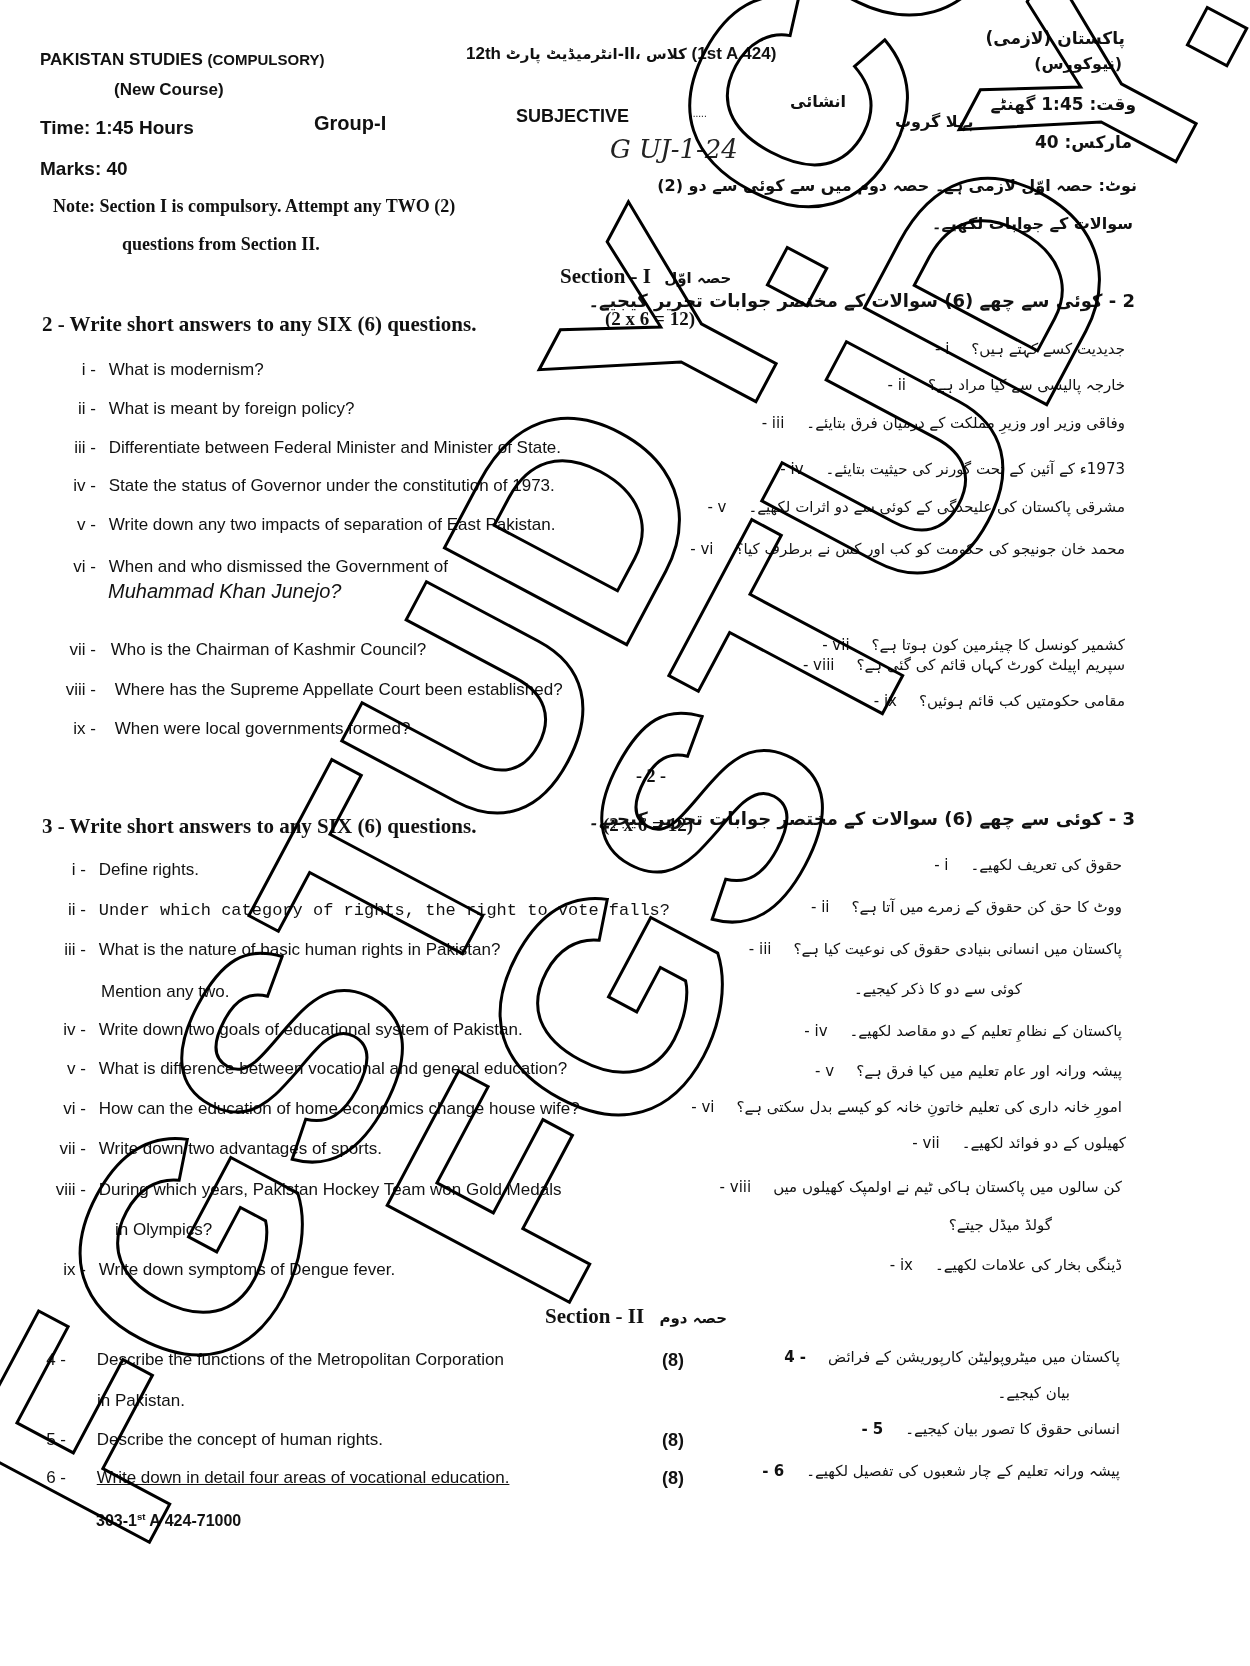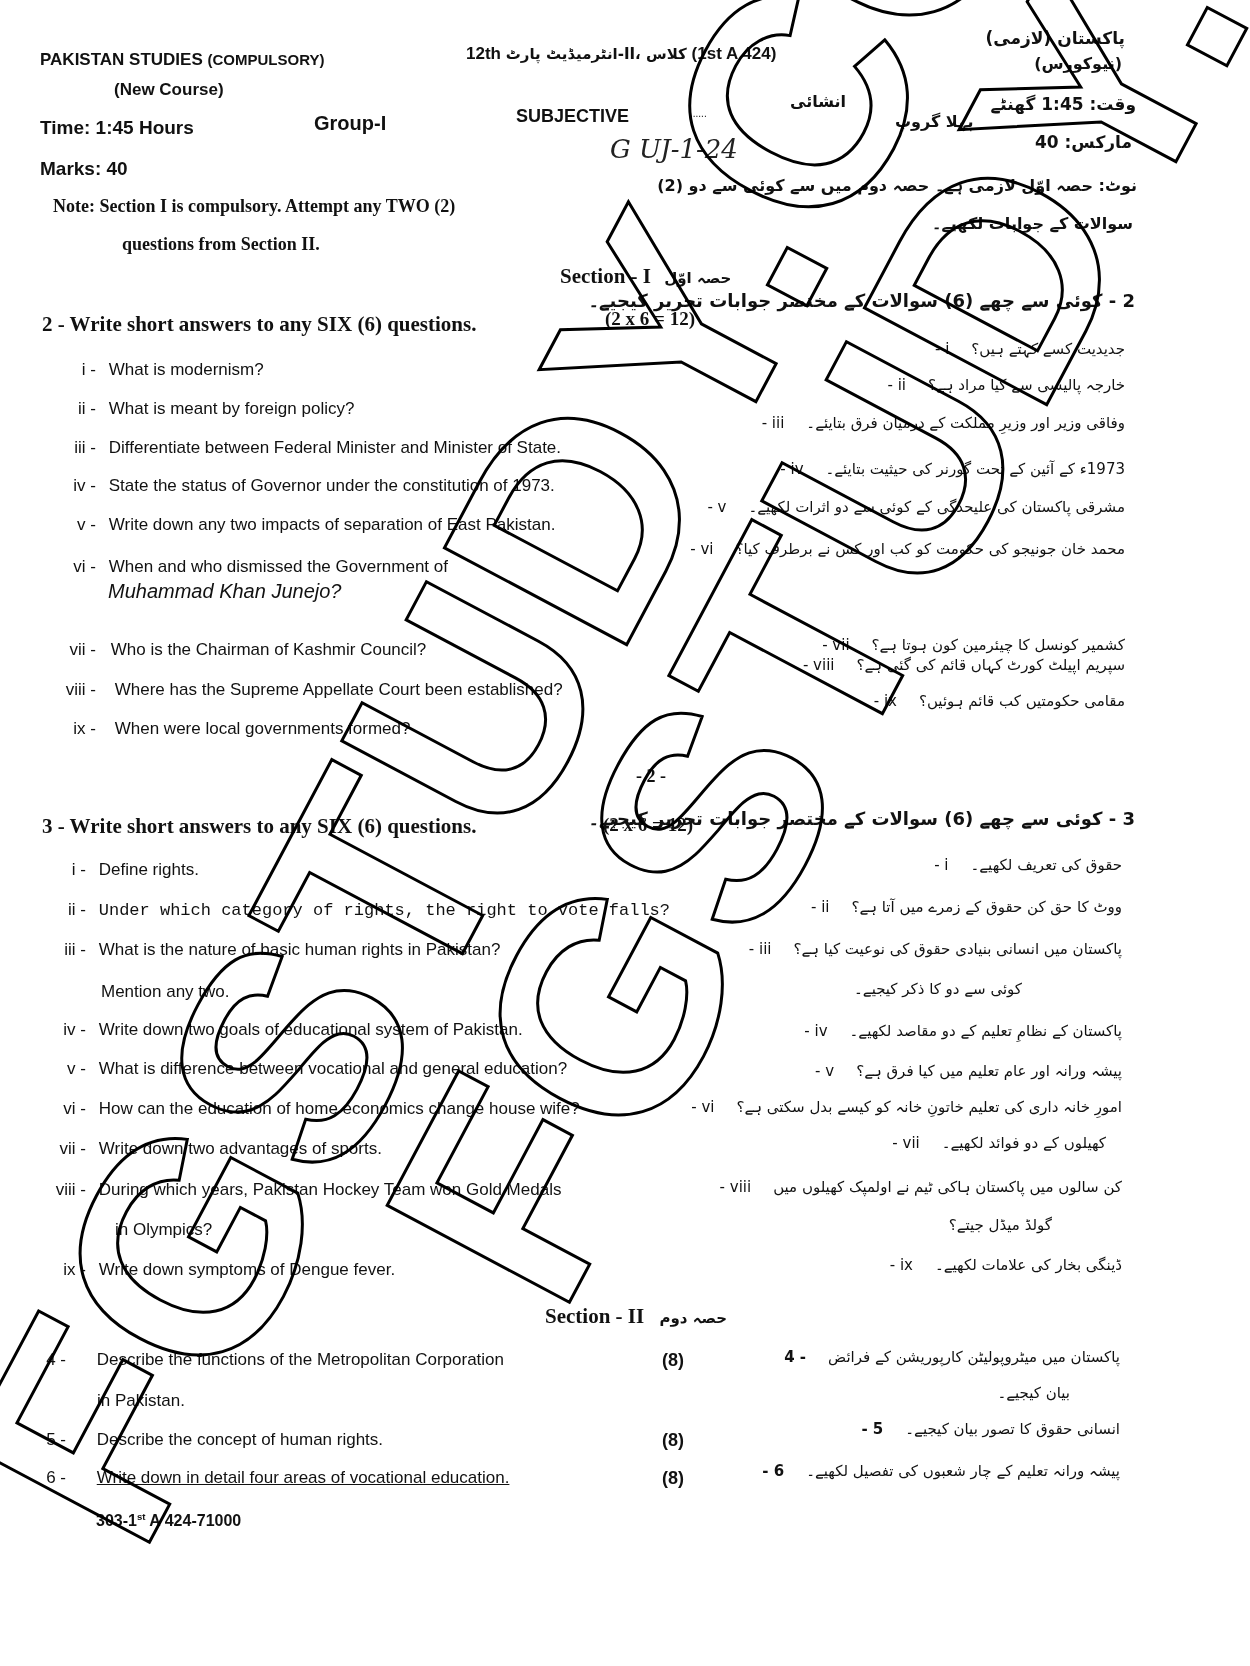--- a/index.html
+++ b/index.html
@@ -105,21 +105,21 @@
 </div>
 
 <div>
   <div class="abs urdu" style="right:128px; top:856px; font-size:15px;"><span>حقوق کی تعریف لکھیے۔</span><span style="margin-right:22px; direction:ltr; display:inline-block;">- i</span></div>
   <div class="abs urdu" style="right:128px; top:898px; font-size:15px;"><span>ووٹ کا حق کن حقوق کے زمرے میں آتا ہے؟</span><span style="margin-right:22px; direction:ltr; display:inline-block;">- ii</span></div>
   <div class="abs urdu" style="right:128px; top:940px; font-size:15px;"><span>پاکستان میں انسانی بنیادی حقوق کی نوعیت کیا ہے؟</span><span style="margin-right:22px; direction:ltr; display:inline-block;">- iii</span></div>
   <div class="abs urdu" style="right:228px; top:980px; font-size:15px;">کوئی سے دو کا ذکر کیجیے۔</div>
   <div class="abs urdu" style="right:128px; top:1022px; font-size:15px;"><span>پاکستان کے نظامِ تعلیم کے دو مقاصد لکھیے۔</span><span style="margin-right:22px; direction:ltr; display:inline-block;">- iv</span></div>
   <div class="abs urdu" style="right:128px; top:1062px; font-size:15px;"><span>پیشہ ورانہ اور عام تعلیم میں کیا فرق ہے؟</span><span style="margin-right:22px; direction:ltr; display:inline-block;">- v</span></div>
   <div class="abs urdu" style="right:128px; top:1098px; font-size:15px;"><span>امورِ خانہ داری کی تعلیم خاتونِ خانہ کو کیسے بدل سکتی ہے؟</span><span style="margin-right:22px; direction:ltr; display:inline-block;">- vi</span></div>
-  <div class="abs urdu" style="right:144px; top:1134px; font-size:15px;"><span>کھیلوں کے دو فوائد لکھیے۔</span><span style="margin-right:22px; direction:ltr; display:inline-block;">- vii</span></div>
+  <div class="abs urdu" style="right:124px; top:1134px; font-size:15px;"><span>کھیلوں کے دو فوائد لکھیے۔</span><span style="margin-right:22px; direction:ltr; display:inline-block;">- vii</span></div>
   <div class="abs urdu" style="right:128px; top:1178px; font-size:15px;"><span>کن سالوں میں پاکستان ہاکی ٹیم نے اولمپک کھیلوں میں</span><span style="margin-right:22px; direction:ltr; display:inline-block;">- viii</span></div>
   <div class="abs urdu" style="right:198px; top:1216px; font-size:15px;">گولڈ میڈل جیتے؟</div>
   <div class="abs urdu" style="right:128px; top:1256px; font-size:15px;"><span>ڈینگی بخار کی علامات لکھیے۔</span><span style="margin-right:22px; direction:ltr; display:inline-block;">- ix</span></div>
 </div>
 
 <div class="abs serif bold" style="left:545px; top:1304px; font-size:21px;">
   <span>Section - II</span>
   <span class="urdu" style="font-size:15px; margin-left:10px;">حصہ دوم</span>
 </div>
 

